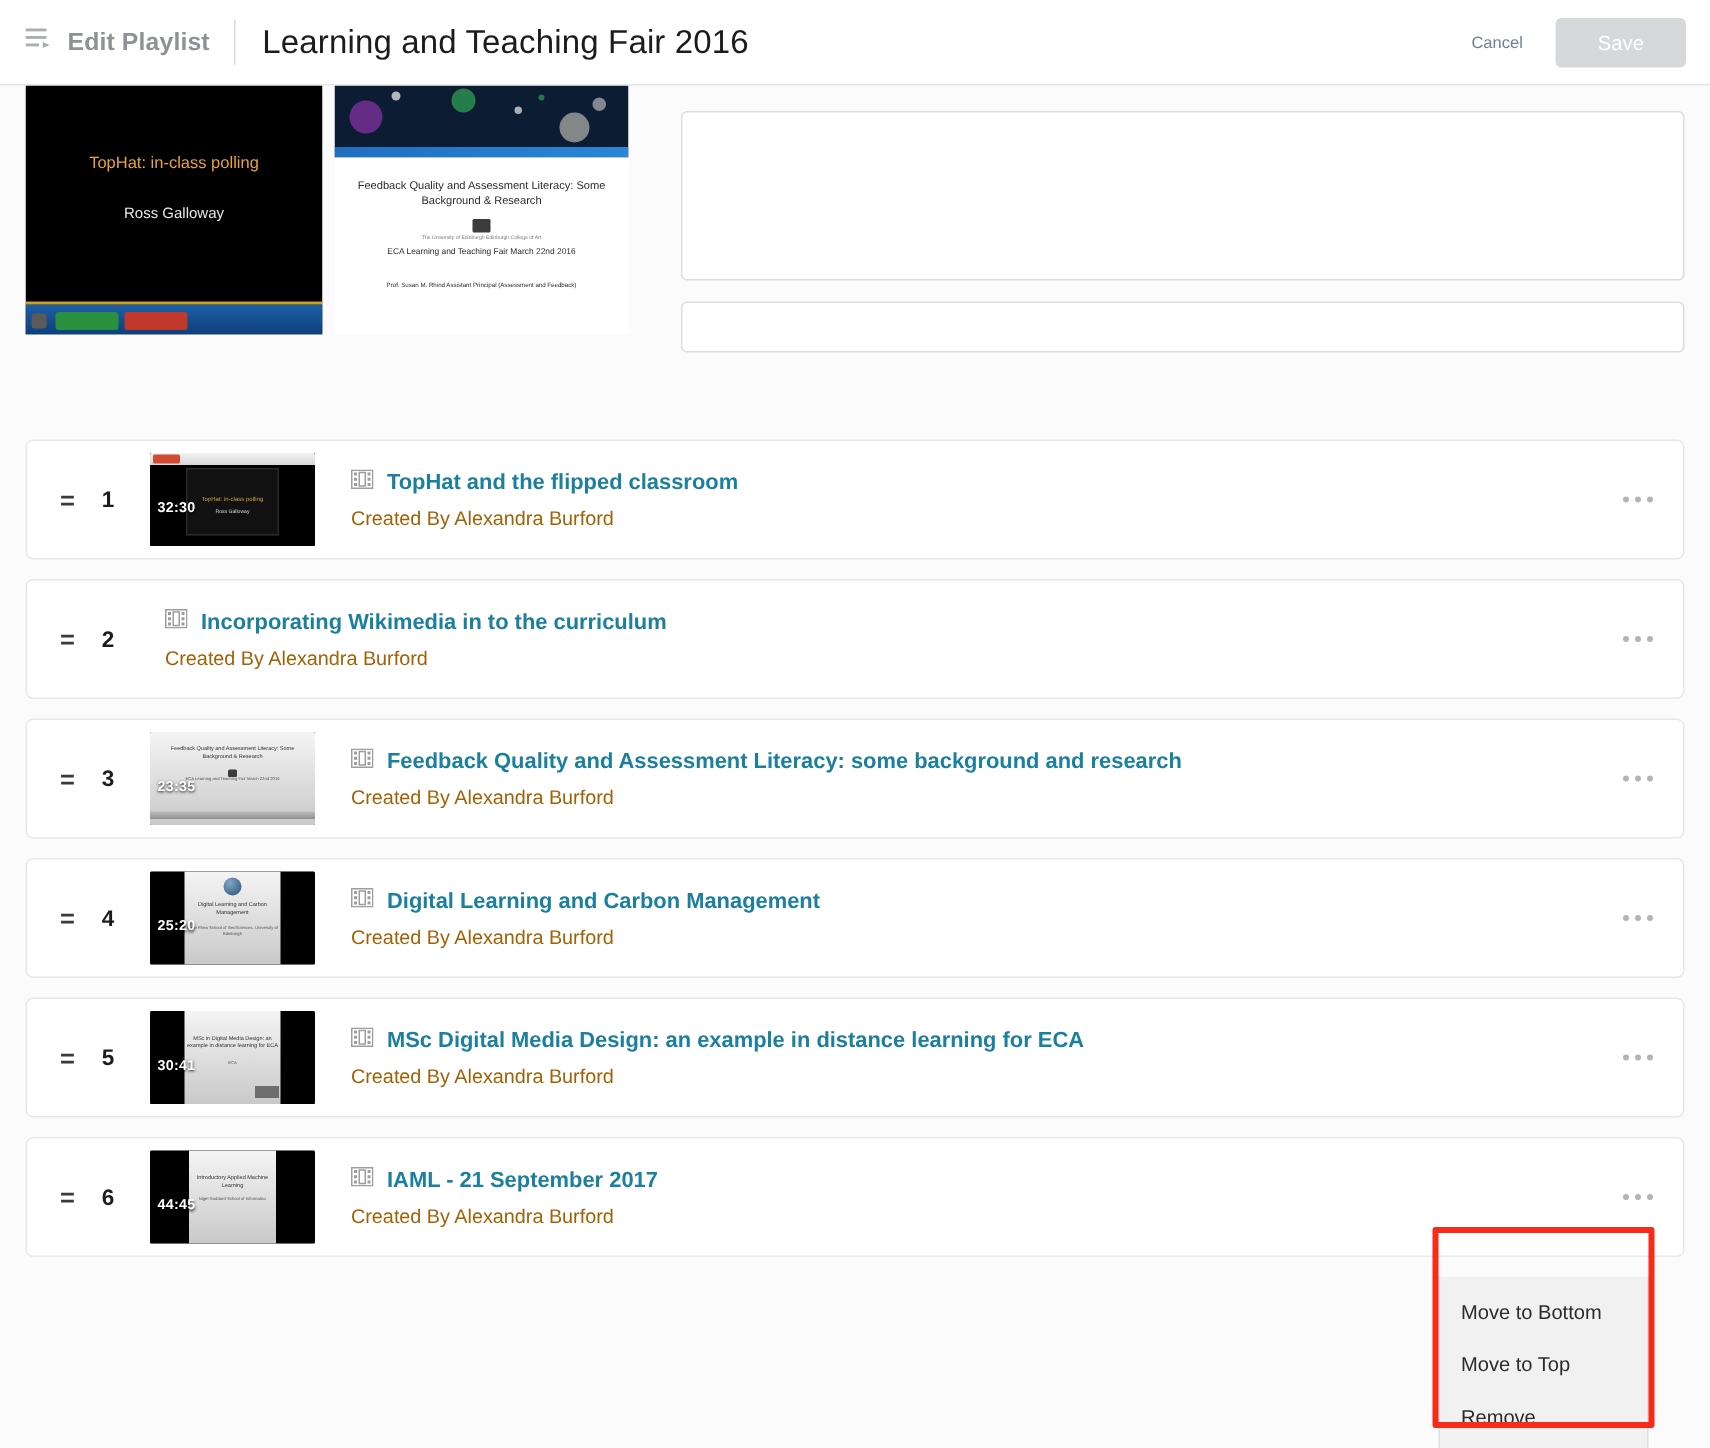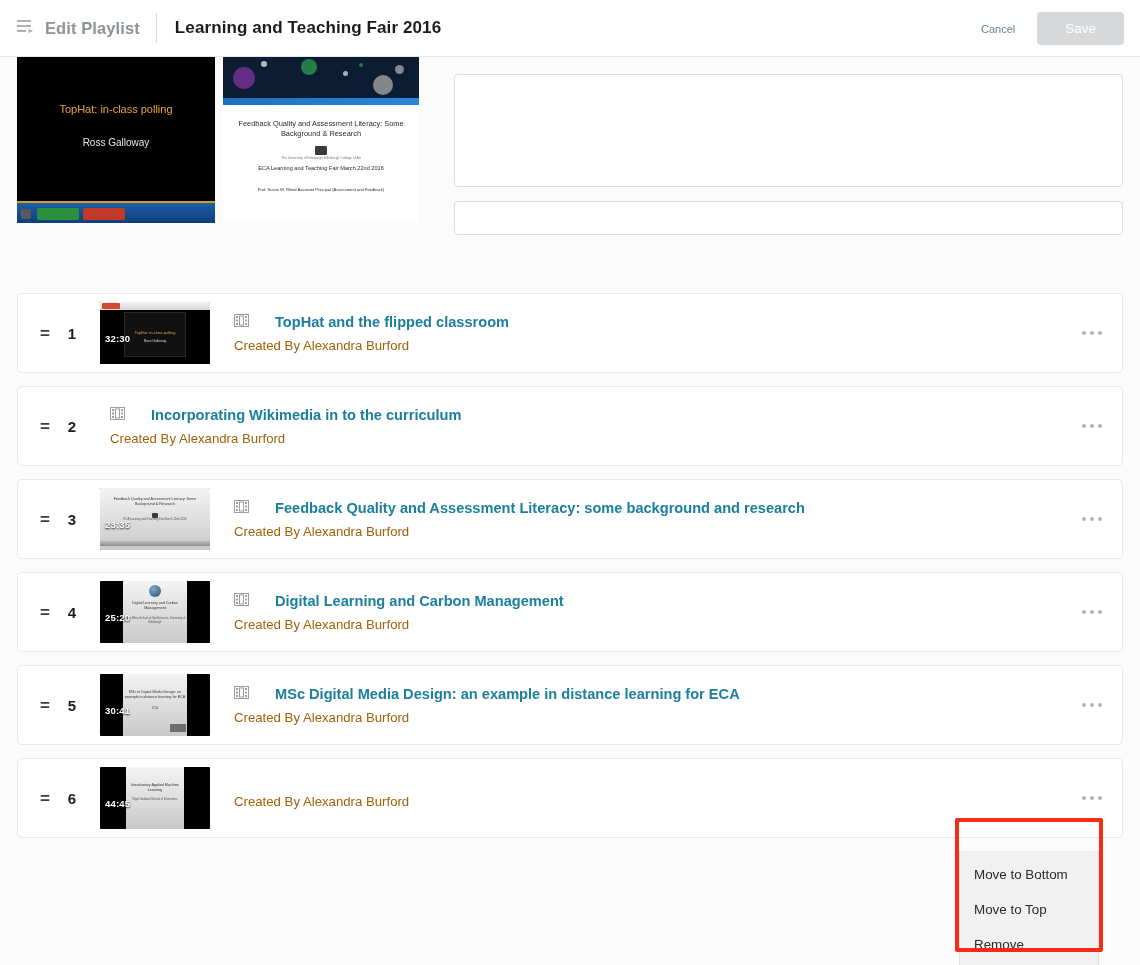--- a/index.html
+++ b/index.html
@@ -36,22 +36,22 @@
     color: #8e9296;
     letter-spacing: .1px;
   }
   .header-divider {
     width: 1px;
     height: 30px;
     background: #d9d9d9;
     margin-right: 18px;
   }
   .playlist-title {
-    font-size: 17px;
-    font-weight: bold;
+    font-size: 22px;
+    font-weight: normal;
     color: #1c1c1c;
     letter-spacing: .1px;
   }
   .header-actions {
     position: absolute;
     right: 16px;
     top: 0;
     height: 57px;
     display: flex;
     align-items: center;
@@ -237,21 +237,21 @@
     z-index: 5;
   }
   .row-body {
     margin-left: 24px;
     flex: 1;
     min-width: 0;
   }
   .row-title-line {
     display: flex;
     align-items: center;
-    gap: 26px;
+    gap: 9px;
     text-align: center;
   }
   .media-icon { flex: none; display: block; }
   .row-title {
     font-size: 14.6px;
     font-weight: bold;
     color: #1b7f9e;
     cursor: pointer;
     white-space: nowrap;
   }
@@ -619,20 +619,35 @@
       <div class="mini">
         <div class="mini-gray-slide"></div>
         <div class="mini-pillar-l" style="width:24%;"></div>
         <div class="mini-pillar-r" style="width:24%;"></div>
         <div class="mini-slide-title" style="top:26%;left:26%;right:26%;">Introductory Applied Machine Learning</div>
         <div class="mini-slide-sub" style="top:50%;left:26%;right:26%;">Nigel Goddard School of Informatics</div>
       </div>
       <span class="dur">44:45</span>
     </div>
     <div class="row-body">
+      <div class="row-title-line">
+        <span class="media-icon">
+          <svg width="15" height="13" viewBox="0 0 15 13">
+            <rect x="0.5" y="0.5" width="14" height="12" fill="none" stroke="#9d9d9d"></rect>
+            <rect x="2" y="2" width="2" height="2" fill="#9d9d9d"></rect>
+              <rect x="2" y="5.5" width="2" height="2" fill="#9d9d9d"></rect>
+              <rect x="2" y="9" width="2" height="2" fill="#9d9d9d"></rect>
+            <rect x="11" y="2" width="2" height="2" fill="#9d9d9d"></rect>
+              <rect x="11" y="5.5" width="2" height="2" fill="#9d9d9d"></rect>
+              <rect x="11" y="9" width="2" height="2" fill="#9d9d9d"></rect>
+            <rect x="5.5" y="2" width="4" height="9" fill="none" stroke="#9d9d9d"></rect>
+          </svg>
+        </span>
+        <span class="row-title">IAML - 21 September 2017</span>
+      </div>
       <div class="row-sub">Created By Alexandra Burford</div>
     </div>
     <div class="row-menu-btn">
         <i></i>
         <i></i>
         <i></i>
       </div>
   </div>
 </div>
 

